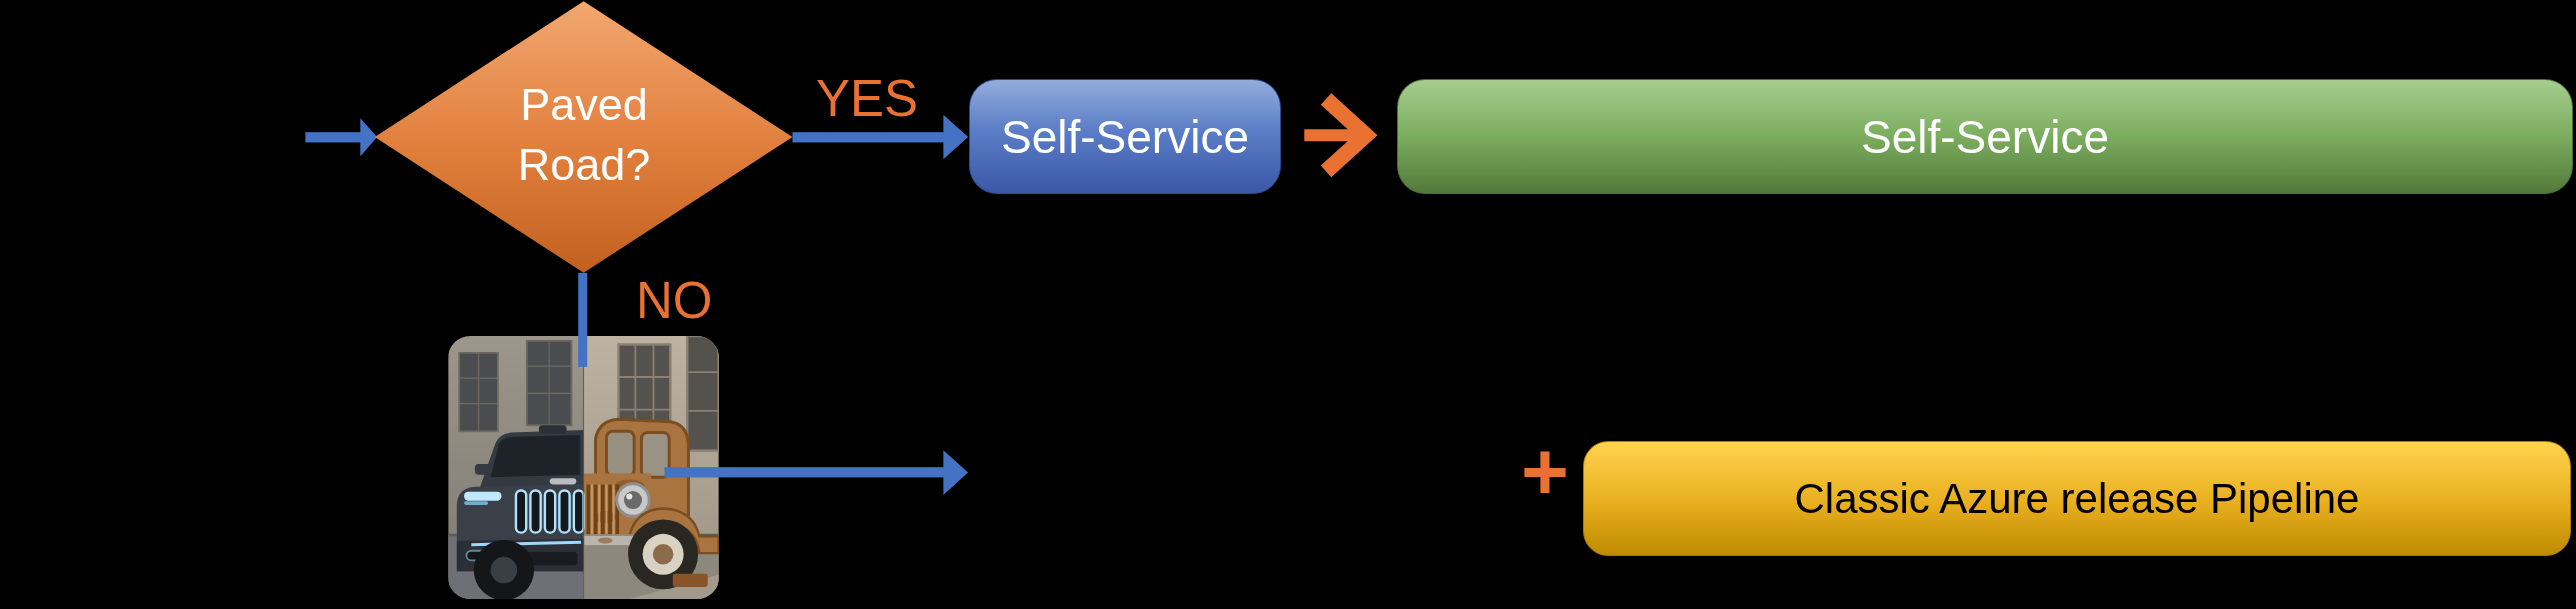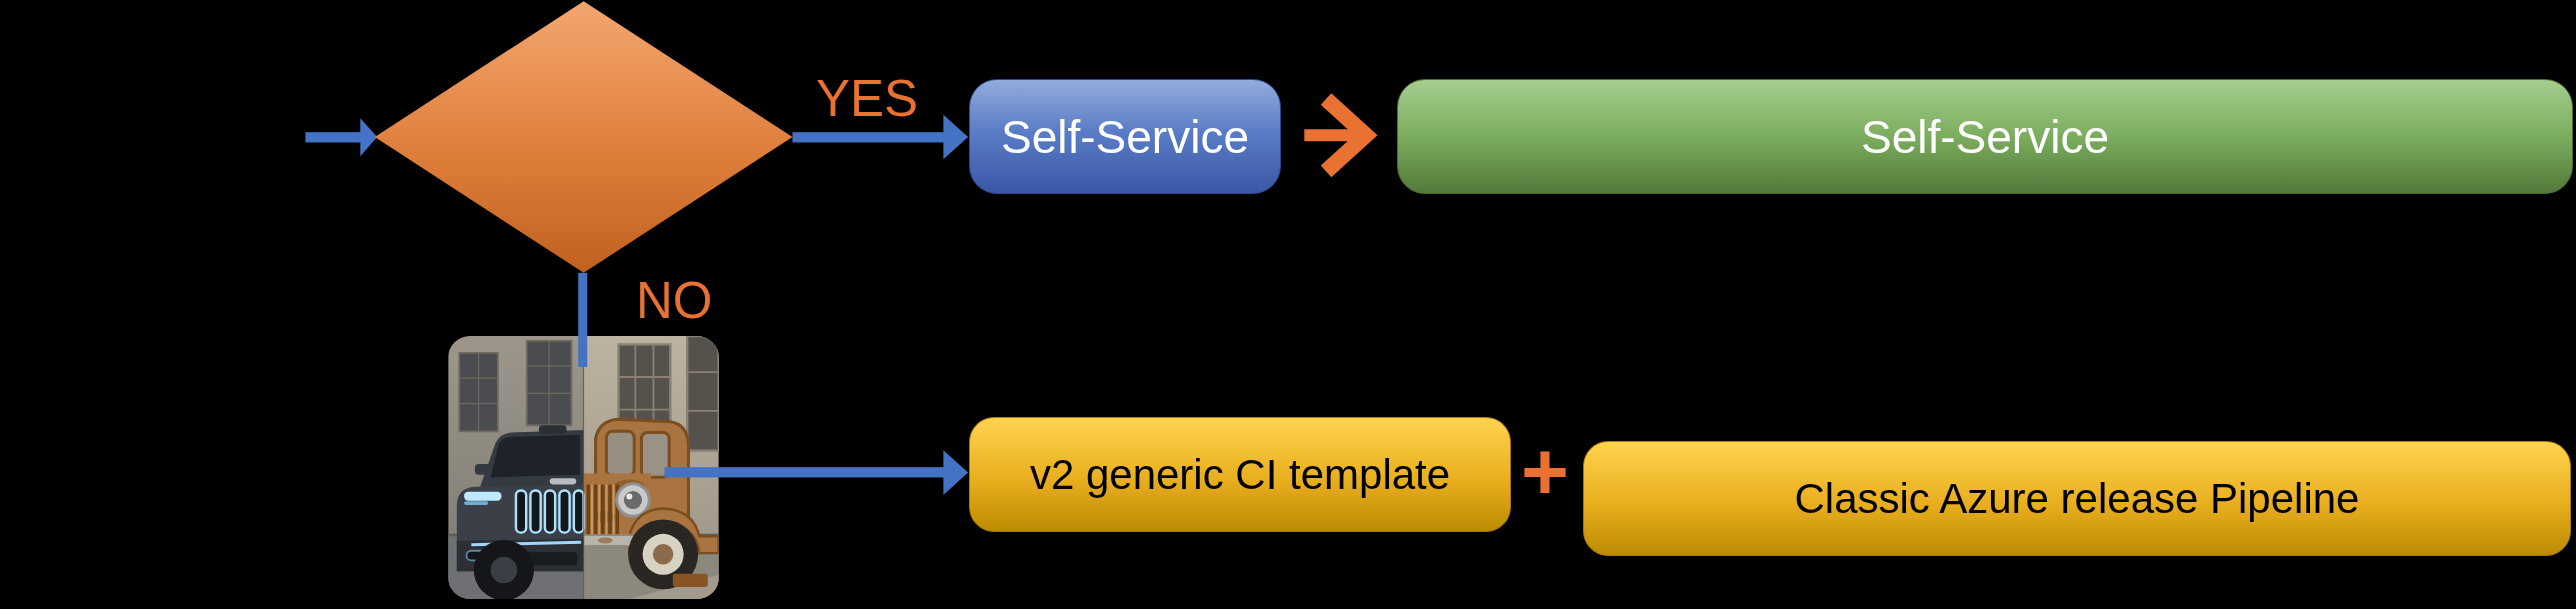--- a/index.html
+++ b/index.html
@@ -221,26 +221,27 @@
 
     <rect x="957" y="556" width="15" height="52" fill="#4472C4"></rect>
 
     <g fill="#4472C4">
       <rect x="1100" y="774" width="464" height="17"></rect>
       <polygon points="1562,746 1562,820 1603,783"></polygon>
     </g>
   </svg>
 
   <div class="diamond-text" style="left:457px;top:75px;">
+    <div>Paved</div>
+    <div>Road?</div>
   </div>
 
   <div class="box box-blue" style="left:969px;top:79px;width:310px;height:113px;">Self-Service</div>
 
   <div class="box box-green" style="left:1397px;top:79px;width:1174px;height:113px;">Self-Service</div>
 
-  <div class="box box-yellow" style="left:969px;top:417px;width:540px;height:113px;">v2 generic CI template</div>
 
   <div class="plus" style="left:1545px;top:471px;">+</div>
 
   <div class="box box-yellow" style="left:1583px;top:417px;width:986px;height:113px;margin-top:24px;">Classic Azure release Pipeline</div>
 
 </div>
 
 
 </body></html>

